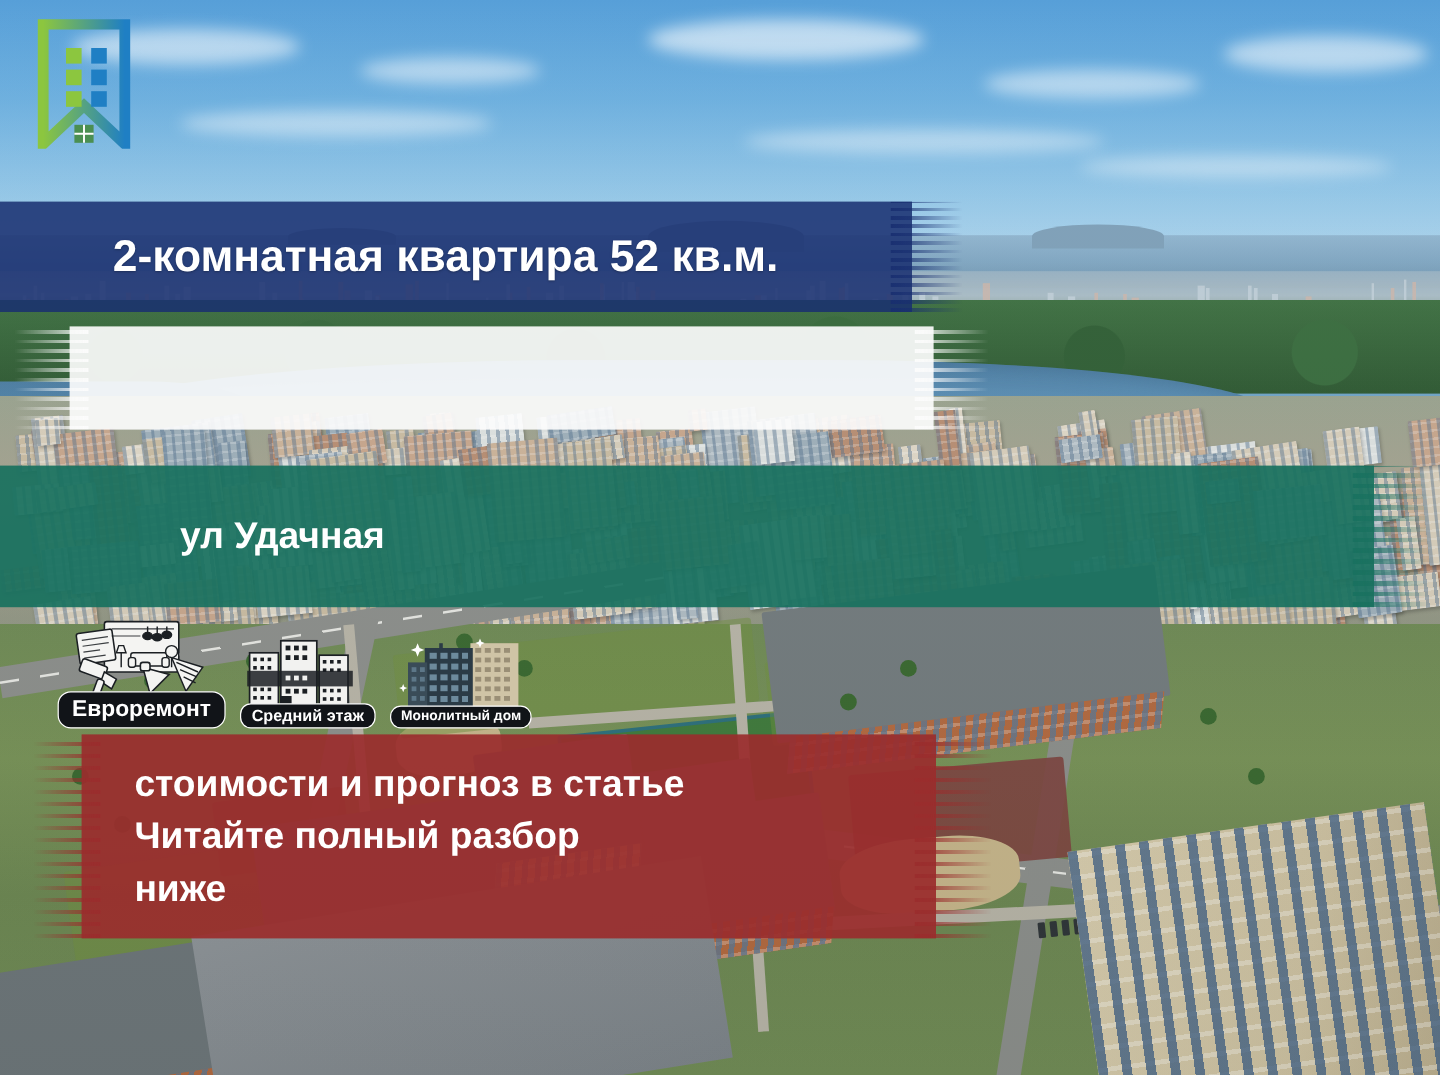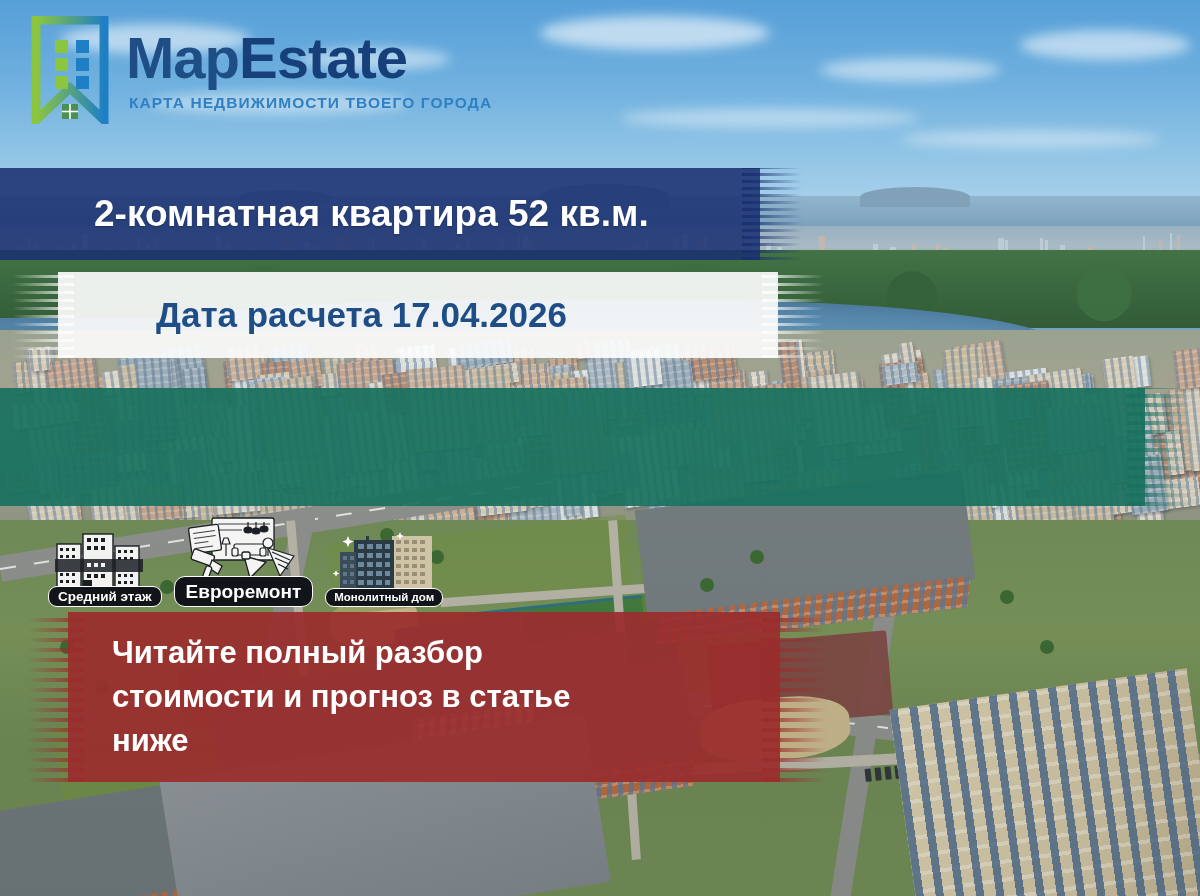--- a/index.html
+++ b/index.html
@@ -823,42 +823,88 @@
       <rect x="48" y="42" width="13" height="13" fill="#1f7fc4"></rect>
       <rect x="48" y="60" width="13" height="13" fill="#1f7fc4"></rect>
       <g fill="#4b8f52">
         <rect x="34" y="88" width="16" height="15"></rect>
       </g>
       <g stroke="#ffffff" stroke-width="1.6">
         <line x1="42" y1="88" x2="42" y2="103"></line>
         <line x1="34" y1="95.5" x2="50" y2="95.5"></line>
       </g>
     </svg>
-    <div class="logo-text">
-      <div class="logo-title"><span>Map</span><span class="est">Estate</span></div>
-      <div class="logo-sub">КАРТА НЕДВИЖИМОСТИ ТВОЕГО ГОРОДА</div>
-    </div>
   </div>
 
   <div class="band band-blue">
     <span class="edge edge-r"></span>
     <span class="txt">2-комнатная квартира 52 кв.м.</span>
   </div>
 
   <div class="band band-white">
     <span class="edge edge-l"></span>
     <span class="edge edge-r"></span>
-    <span class="txt">Дата расчета 17.04.2026</span>
   </div>
 
   <div class="band band-green">
     <span class="edge edge-r"></span>
+    <span class="txt">ул Удачная</span>
   </div>
 
   <div class="badges">
+
+    <div class="badge badge-2">
+      <svg class="badge-art" width="122" height="70" viewBox="0 0 122 70">
+        <g stroke="#1b1f23" stroke-width="1.3" fill="#f4f4f2">
+          <rect x="30" y="6" width="62" height="42" rx="2"></rect>
+          <rect x="8" y="14" width="30" height="26" rx="2" transform="rotate(-8 23 27)"></rect>
+        </g>
+        <g stroke="#1b1f23" stroke-width="1" fill="none" opacity=".85">
+          <path d="M12 20 h22 M12 25 h22 M12 30 h14 M12 35 h18" transform="rotate(-8 23 27)"></path>
+          <path d="M36 12 h52 M36 18 h24"></path>
+        </g>
+
+        <g stroke="#1b1f23" stroke-width="1.2" fill="#1b1f23">
+          <path d="M66 10 v6 M74 10 v7 M82 10 v5" fill="none"></path>
+          <ellipse cx="66" cy="18" rx="4" ry="3"></ellipse>
+          <ellipse cx="74" cy="19" rx="4" ry="3"></ellipse>
+          <ellipse cx="82" cy="17" rx="4" ry="3"></ellipse>
+        </g>
+
+        <g fill="#f4f4f2" stroke="#1b1f23" stroke-width="1.2">
+          <rect x="52" y="32" width="30" height="11" rx="2"></rect>
+          <rect x="50" y="36" width="6" height="8" rx="2"></rect>
+          <rect x="78" y="36" width="6" height="8" rx="2"></rect>
+        </g>
+
+        <g stroke="#1b1f23" stroke-width="1.2" fill="#f4f4f2">
+          <path d="M44 44 v-12"></path>
+            <path d="M40 32 h8 l-2 -6 h-4 z"></path>
+          <path d="M86 44 v-8"></path>
+            <circle cx="86" cy="31" r="5"></circle>
+        </g>
+
+        <g stroke="#1b1f23" stroke-width="1.3" fill="#f4f4f2">
+          <rect x="10" y="40" width="22" height="11" rx="2" transform="rotate(20 21 45)"></rect>
+          <path d="M30 48 l10 6 l-4 8 l-9 -6 z"></path>
+          <rect x="22" y="54" width="6" height="14" rx="2" transform="rotate(20 25 61)"></rect>
+        </g>
+
+        <g stroke="#1b1f23" stroke-width="1.3" fill="#f4f4f2">
+          <path d="M62 44 l22 6 l-16 16 z"></path>
+          <rect x="60" y="40" width="8" height="7" rx="2"></rect>
+        </g>
+
+        <g stroke="#1b1f23" stroke-width="1.2" fill="#f4f4f2">
+          <path d="M86 36 l26 8 l-14 20 z"></path>
+          <path d="M90 40 l18 8 M93 46 l14 6 M96 52 l10 5" fill="none"></path>
+        </g>
+      </svg>
+      <div class="badge-label">Евроремонт</div>
+    </div>
 
     <div class="badge badge-1">
       <svg class="badge-art" width="104" height="64" viewBox="0 0 104 64">
         <g fill="#f2f2f0" stroke="#1b1f23" stroke-width="1.4">
           <rect x="4" y="16" width="24" height="44"></rect>
           <rect x="30" y="6" width="30" height="54"></rect>
           <rect x="62" y="18" width="24" height="42"></rect>
         </g>
         <g fill="#1b1f23">
           <rect x="7" y="20" width="3" height="3"></rect>
@@ -898,70 +944,20 @@
 
         <rect x="2" y="31" width="88" height="13" fill="#1b1f23" opacity=".85"></rect>
         <g fill="#f2f2f0">
           <rect x="34" y="35" width="4" height="4"></rect>
             <rect x="41" y="35" width="4" height="4"></rect>
             <rect x="48" y="35" width="4" height="4"></rect>
         </g>
         <rect x="30" y="52" width="9" height="8" fill="#1b1f23"></rect>
       </svg>
       <div class="badge-label">Средний этаж</div>
-    </div>
-
-    <div class="badge badge-2">
-      <svg class="badge-art" width="122" height="70" viewBox="0 0 122 70">
-        <g stroke="#1b1f23" stroke-width="1.3" fill="#f4f4f2">
-          <rect x="30" y="6" width="62" height="42" rx="2"></rect>
-          <rect x="8" y="14" width="30" height="26" rx="2" transform="rotate(-8 23 27)"></rect>
-        </g>
-        <g stroke="#1b1f23" stroke-width="1" fill="none" opacity=".85">
-          <path d="M12 20 h22 M12 25 h22 M12 30 h14 M12 35 h18" transform="rotate(-8 23 27)"></path>
-          <path d="M36 12 h52 M36 18 h24"></path>
-        </g>
-
-        <g stroke="#1b1f23" stroke-width="1.2" fill="#1b1f23">
-          <path d="M66 10 v6 M74 10 v7 M82 10 v5" fill="none"></path>
-          <ellipse cx="66" cy="18" rx="4" ry="3"></ellipse>
-          <ellipse cx="74" cy="19" rx="4" ry="3"></ellipse>
-          <ellipse cx="82" cy="17" rx="4" ry="3"></ellipse>
-        </g>
-
-        <g fill="#f4f4f2" stroke="#1b1f23" stroke-width="1.2">
-          <rect x="52" y="32" width="30" height="11" rx="2"></rect>
-          <rect x="50" y="36" width="6" height="8" rx="2"></rect>
-          <rect x="78" y="36" width="6" height="8" rx="2"></rect>
-        </g>
-
-        <g stroke="#1b1f23" stroke-width="1.2" fill="#f4f4f2">
-          <path d="M44 44 v-12"></path>
-            <path d="M40 32 h8 l-2 -6 h-4 z"></path>
-          <path d="M86 44 v-8"></path>
-            <circle cx="86" cy="31" r="5"></circle>
-        </g>
-
-        <g stroke="#1b1f23" stroke-width="1.3" fill="#f4f4f2">
-          <rect x="10" y="40" width="22" height="11" rx="2" transform="rotate(20 21 45)"></rect>
-          <path d="M30 48 l10 6 l-4 8 l-9 -6 z"></path>
-          <rect x="22" y="54" width="6" height="14" rx="2" transform="rotate(20 25 61)"></rect>
-        </g>
-
-        <g stroke="#1b1f23" stroke-width="1.3" fill="#f4f4f2">
-          <path d="M62 44 l22 6 l-16 16 z"></path>
-          <rect x="60" y="40" width="8" height="7" rx="2"></rect>
-        </g>
-
-        <g stroke="#1b1f23" stroke-width="1.2" fill="#f4f4f2">
-          <path d="M86 36 l26 8 l-14 20 z"></path>
-          <path d="M90 40 l18 8 M93 46 l14 6 M96 52 l10 5" fill="none"></path>
-        </g>
-      </svg>
-      <div class="badge-label">Евроремонт</div>
     </div>
 
     <div class="badge badge-3">
       <svg class="badge-art" width="104" height="64" viewBox="0 0 104 64">
 
         <g>
           <rect x="60" y="6" width="40" height="54" fill="#cfc4a6"></rect>
           <g fill="#9a8f76">
             <rect x="64" y="10" width="5" height="4"></rect>
               <rect x="72" y="10" width="5" height="4"></rect>
@@ -1034,18 +1030,18 @@
           <path d="M4 40 l1 2.4 l2.4 1 l-2.4 1 l-1 2.4 l-1 -2.4 l-2.4 -1 l2.4 -1 z"></path>
         </g>
       </svg>
       <div class="badge-label">Монолитный дом</div>
     </div>
   </div>
 
   <div class="band band-red">
     <span class="edge edge-l"></span>
     <span class="edge edge-r"></span>
+    <span class="txt">стоимости и прогноз в статье</span>
     <span class="txt">Читайте полный разбор</span>
-    <span class="txt">стоимости и прогноз в статье</span>
     <span class="txt">ниже</span>
   </div>
 
 </div>
 
 </body></html>

